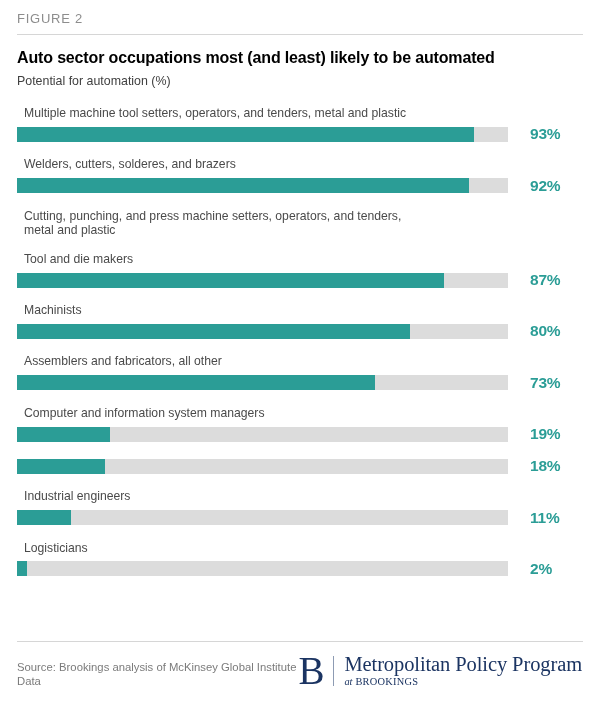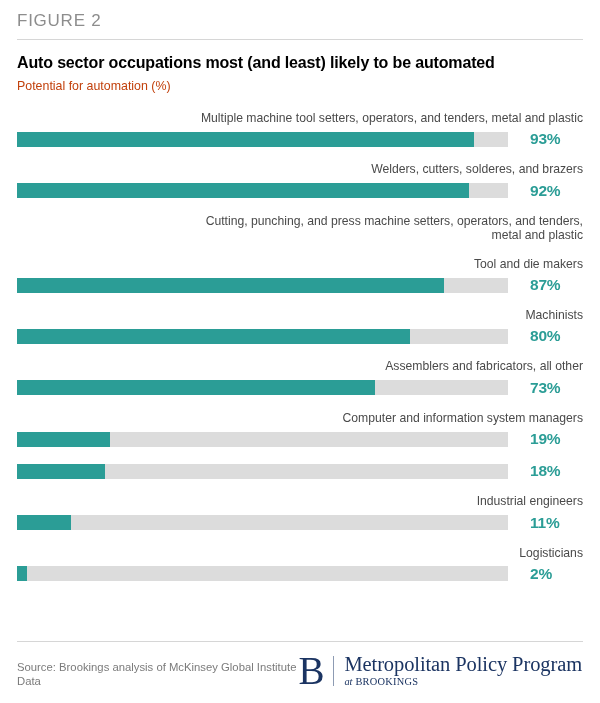--- a/index.html
+++ b/index.html
@@ -20,21 +20,21 @@
     width: 600px;
     height: 703px;
     box-sizing: border-box;
     padding: 0 17px;
     display: flex;
     flex-direction: column;
   }
 
   
   .fig-kicker {
-    font-size: 17px;
+    font-size: 13px;
     letter-spacing: 0.75px;
     color: #8d8d8d;
     padding-top: 11px;
     padding-bottom: 8px;
     font-weight: 400;
   }
   .rule-top {
     height: 1px;
     background: #d6d6d6;
     width: 100%;
@@ -42,35 +42,34 @@
   .fig-title {
     font-size: 16px;
     font-weight: bold;
     color: #000000;
     letter-spacing: -0.15px;
     padding-top: 13px;
     line-height: 1.2;
   }
   .fig-subtitle {
     font-size: 12.4px;
-    color: #c2410c;
+    color: #404040;
     padding-top: 7px;
     line-height: 1.2;
   }
 
   
   .chart {
     padding-top: 17px;
     flex: 1 1 auto;
   }
   .bar-row {
     display: block;
     margin-bottom: 14px;
     position: relative;
-    text-align: right;
   }
   .bar-row:last-child { margin-bottom: 18px; }
 
   .bar-label {
     font-size: 12.2px;
     color: #4a4a4a;
     line-height: 1.18;
     padding-left: 7px;
     margin-bottom: 5px;
     white-space: pre-line;

